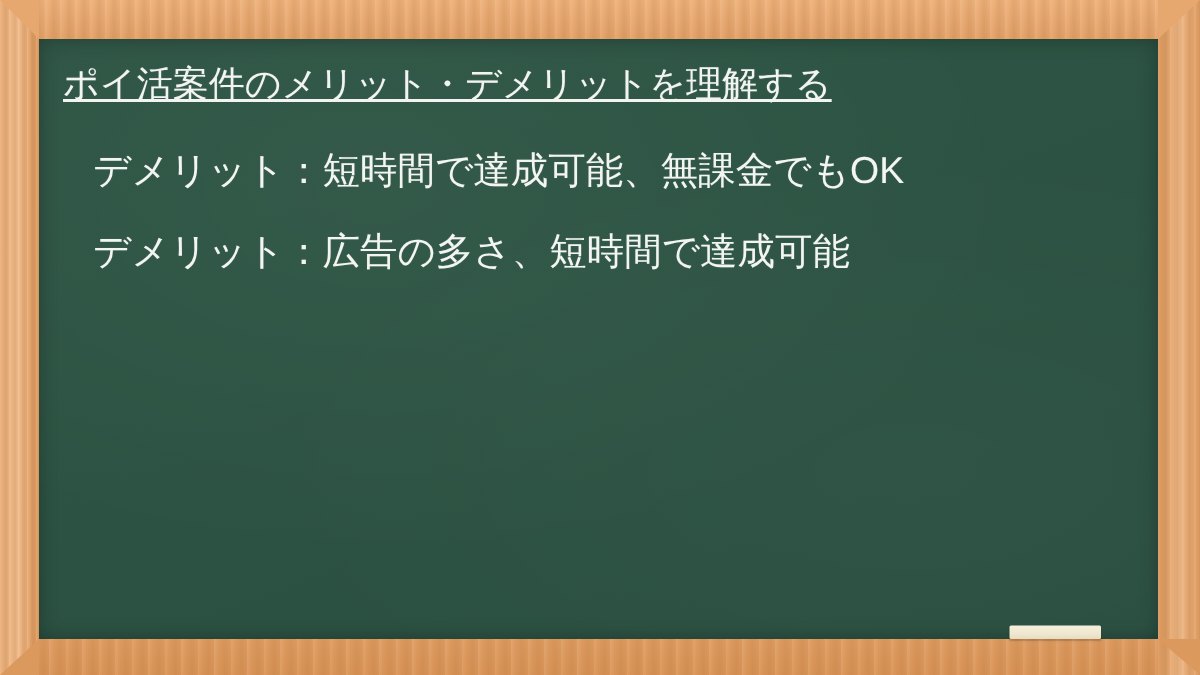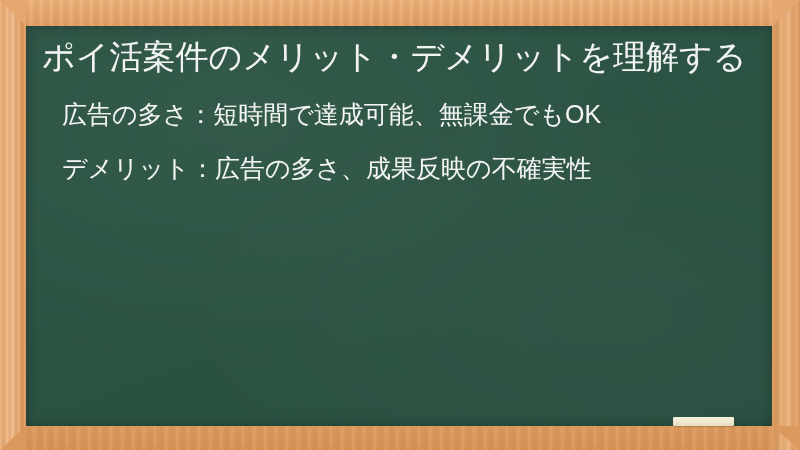--- a/index.html
+++ b/index.html
@@ -109,28 +109,29 @@
 
   .board-inner {
     position: absolute;
     left: 0; top: 0; right: 0; bottom: 0;
     padding: 6px 14px 0 14px;
     box-sizing: border-box;
   }
 
   .title {
     color: #f2f4f2;
-    font-size: 33px;
+    font-size: 24px;
     line-height: 42px;
     font-weight: 400;
     letter-spacing: 0px;
     margin: 0;
     padding: 4px 0 0 2px;
     white-space: pre-wrap;
     text-shadow: 0 0 1px rgba(255,255,255,0.2);
+    text-decoration: underline;
   }
 
   .items {
     margin: 18px 0 0 0;
     padding: 0;
     list-style: none;
   }
   .item {
     color: #f3f5f3;
     font-size: 25px;
@@ -168,22 +169,22 @@
   <div class="miter miter-tr"></div>
   <div class="miter miter-bl"></div>
   <div class="miter miter-br"></div>
 
   <div class="board">
     <div class="board-inner">
 
       <h1 class="title">ポイ活案件のメリット・デメリットを理解する</h1>
 
       <ul class="items">
-        <li class="item">広告の多さ：短時間で達成可能、無課金でもOK</li>
-        <li class="item">デメリット：広告の多さ、成果反映の不確実性</li>
+        <li class="item">デメリット：短時間で達成可能、無課金でもOK</li>
+        <li class="item">デメリット：広告の多さ、短時間で達成可能</li>
       </ul>
 
     </div>
   </div>
 
   <div class="chalk"></div>
 
 </div>
 
 </body></html>

